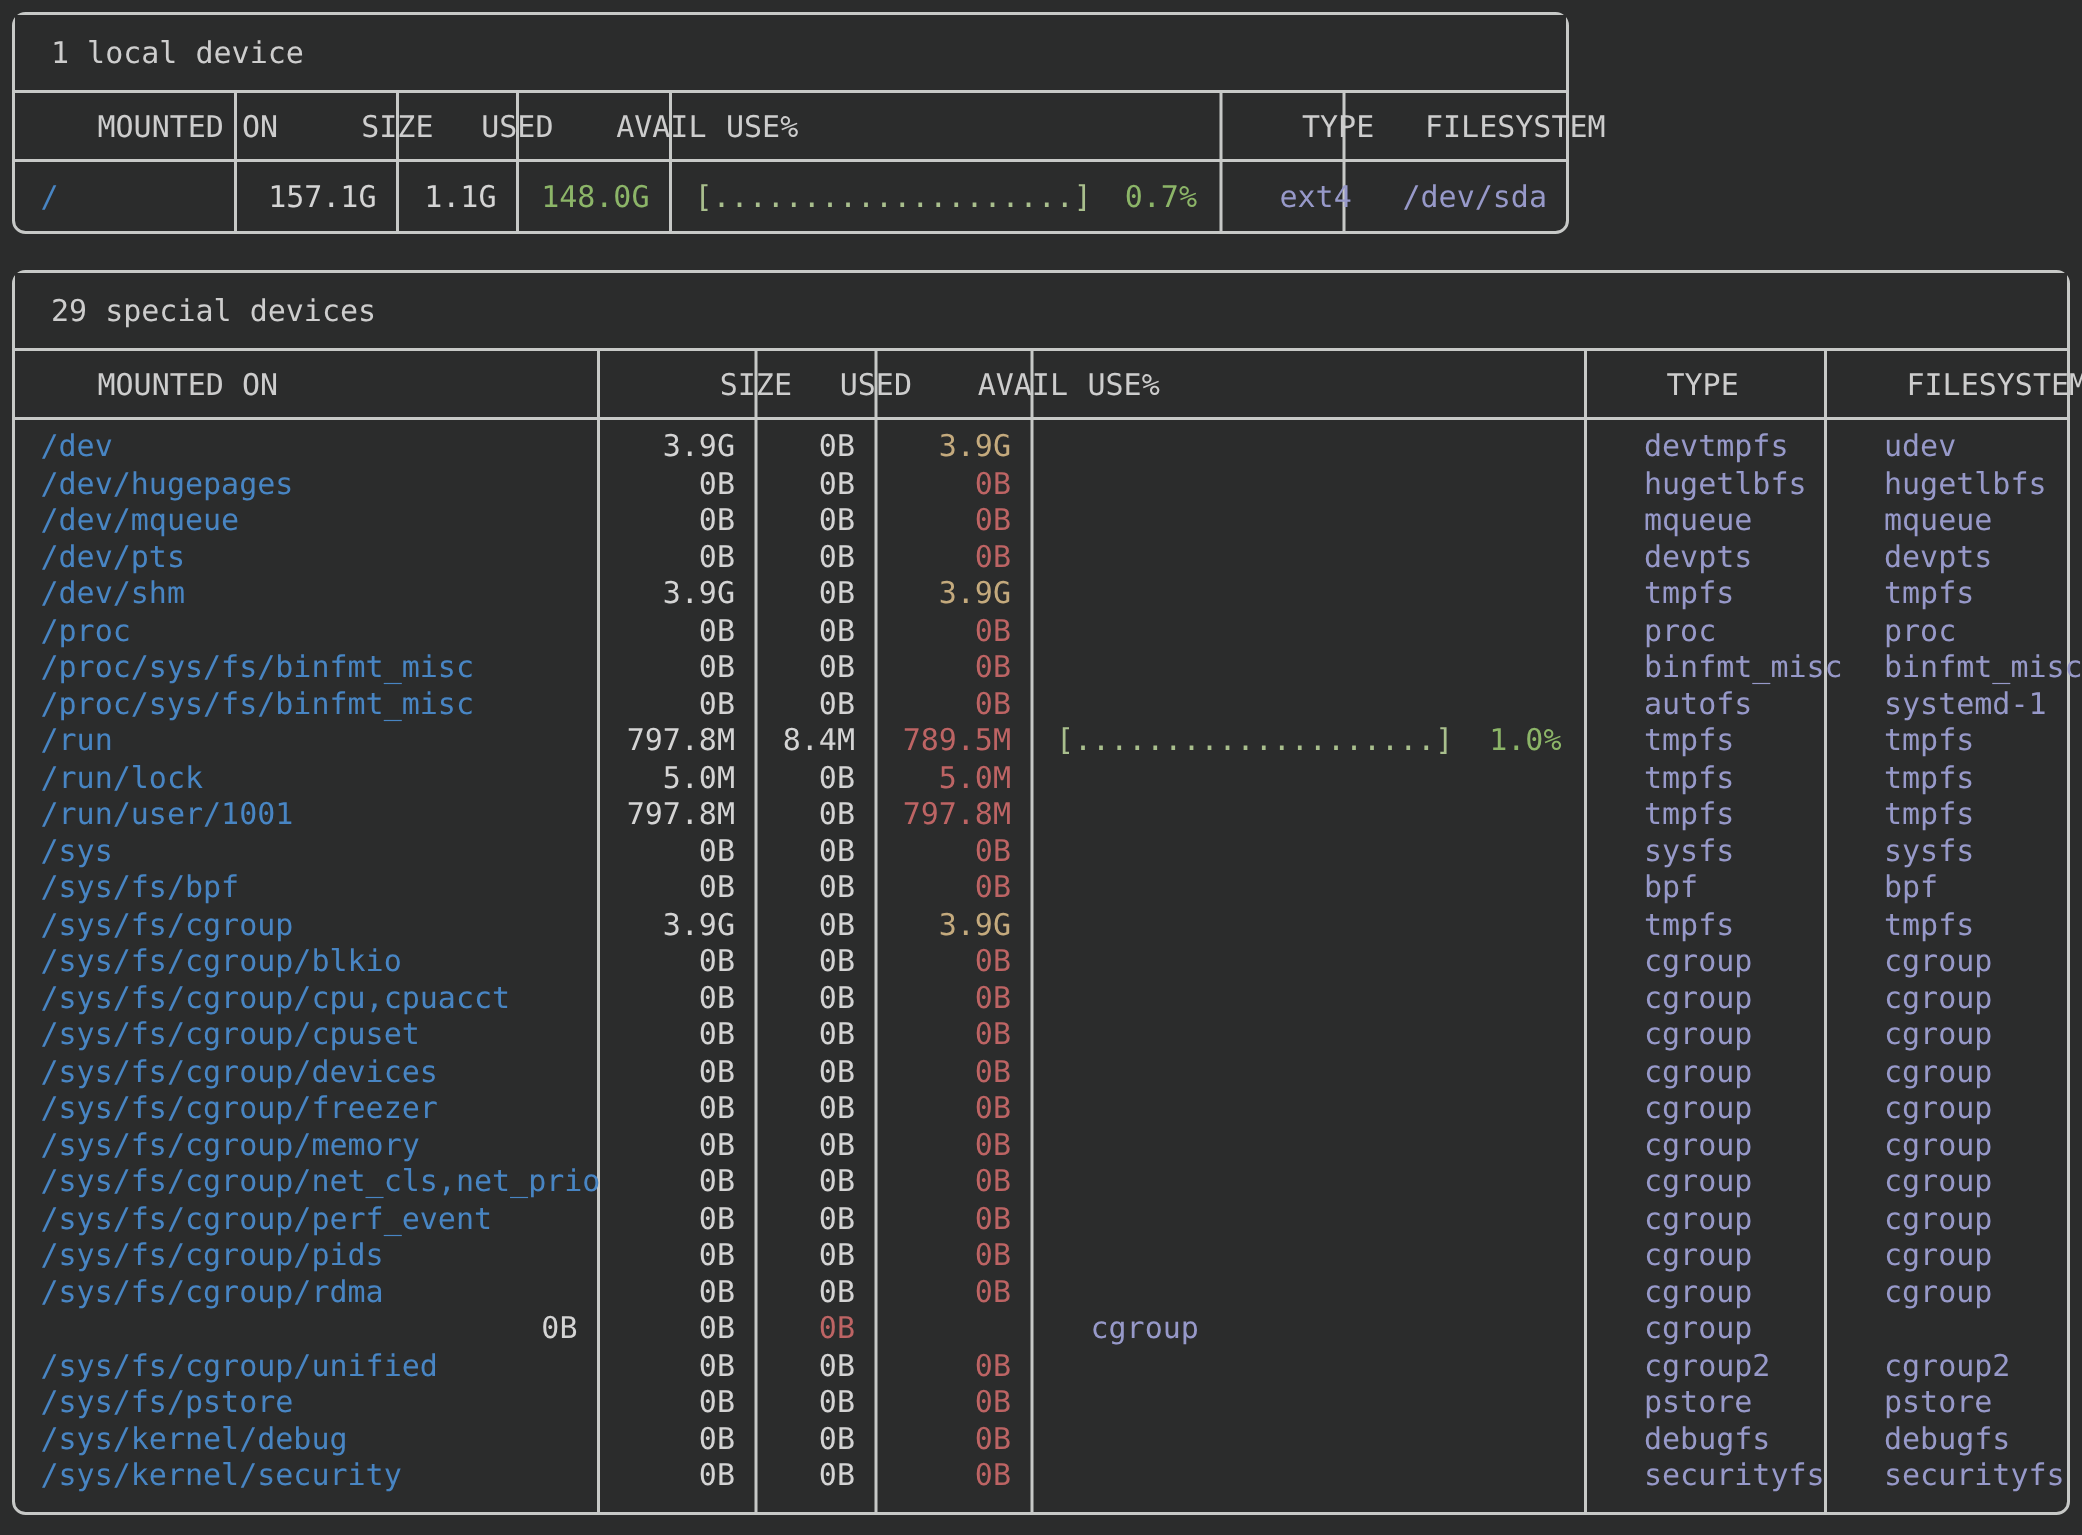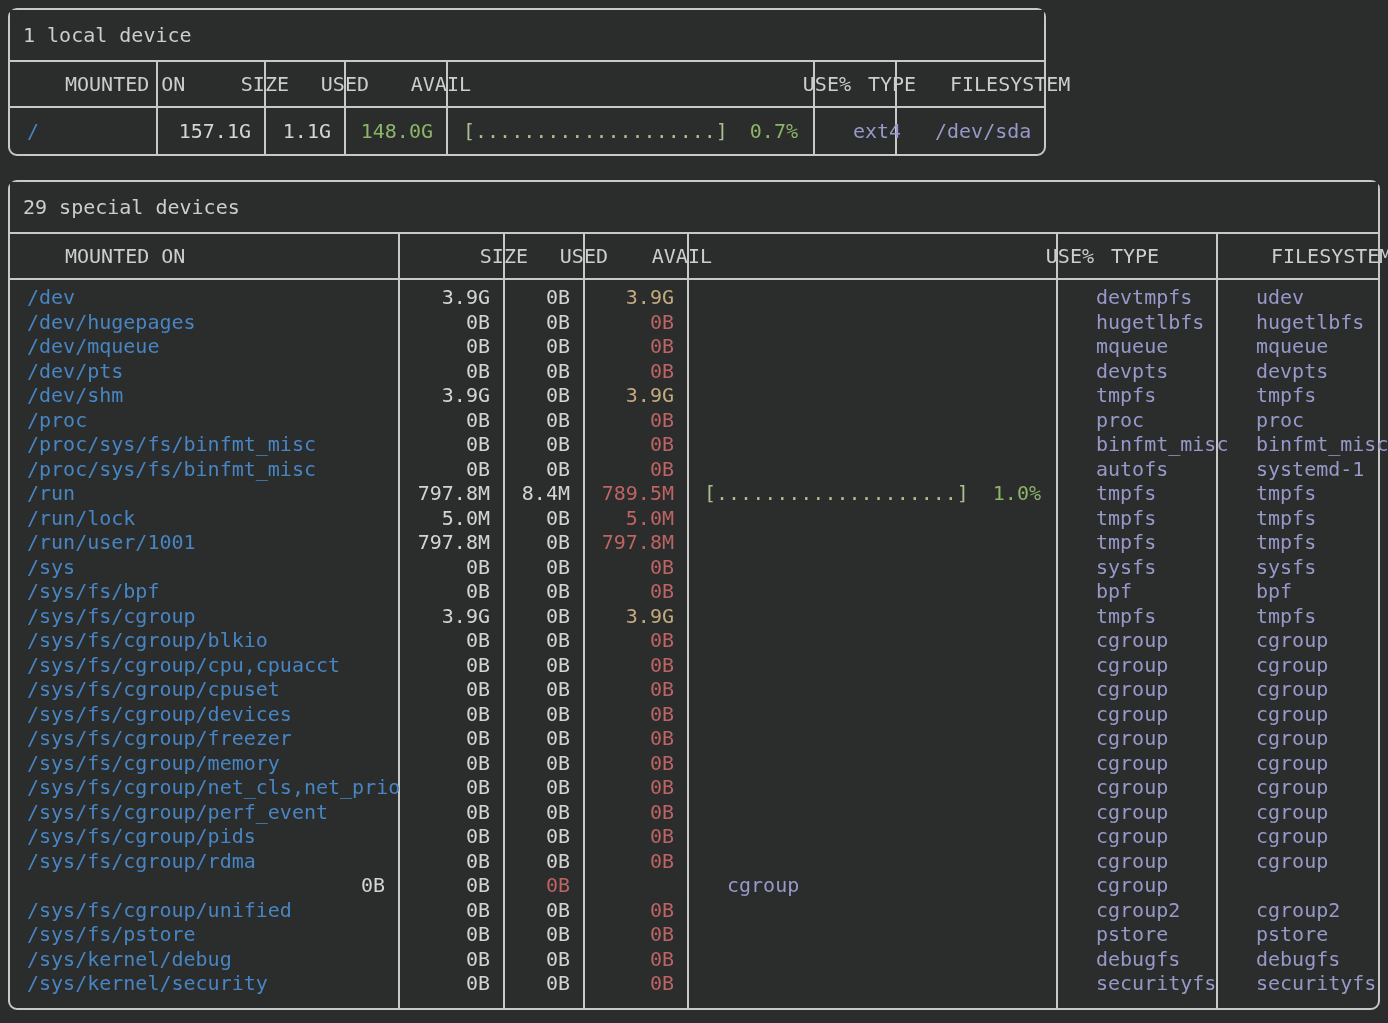--- a/index.html
+++ b/index.html
@@ -13,42 +13,42 @@
   .panel{
     position:absolute;
     border:2px solid #c7c9c7;
     border-radius:9px;
     background:#2b2c2c;
   }
   .p1{left:8px;top:8px;width:1034px;height:144px;}
   .p2{left:8px;top:180px;width:1368px;height:826px;}
   .title-row{
     height:50px;border-bottom:2px solid #c7c9c7;
-    display:flex;align-items:center;padding-left:13px;
+    display:flex;align-items:center;padding-left:24px;
     color:#cdcdcd;position:relative;z-index:1;background:#2b2c2c;
   }
   .header-row{
     height:44px;border-bottom:2px solid #c7c9c7;
     display:grid;align-items:center;
     color:#cdcdcd;position:relative;z-index:1;padding-left:38px;
   }
   .rows-area{position:relative;z-index:1;}
   .p1 .rows-area{height:46px;display:flex;align-items:center;}
   .p1 .rows-area .row{width:100%;}
   .p2 .rows-area{padding-top:5px;}
   .row{display:grid;align-items:center;height:24.5px;white-space:nowrap;}
   .p1 .grid{grid-template-columns:146px 108px 80px 102px 367px 82px auto;}
   .p2 .grid{grid-template-columns:388px 105px 80px 104px 369px 160px auto;}
   .vline{
     position:absolute;top:52px;bottom:0;width:2px;
     background:#c7c9c7;z-index:0;
   }
   .cl{text-align:left;padding-left:17px;}
   .cr{text-align:right;padding-right:13px;}
-  .cc{text-align:right;}
+  .cc{text-align:left;}
   .c-mount{color:#4885c3;}
   .c-fs{color:#9799c9;padding-left:40px;}
   .lvl-green{color:#8cb568;}
   .lvl-yellow{color:#c4aa7d;}
   .lvl-red{color:#bd6464;}
   .c-use{display:flex;justify-content:space-between;align-items:center;
          padding-left:17px;padding-right:15px;}
   .c-use .bar{color:#a9bf8d;}
   .c-use .pct{color:#8cb568;}
 </style>

